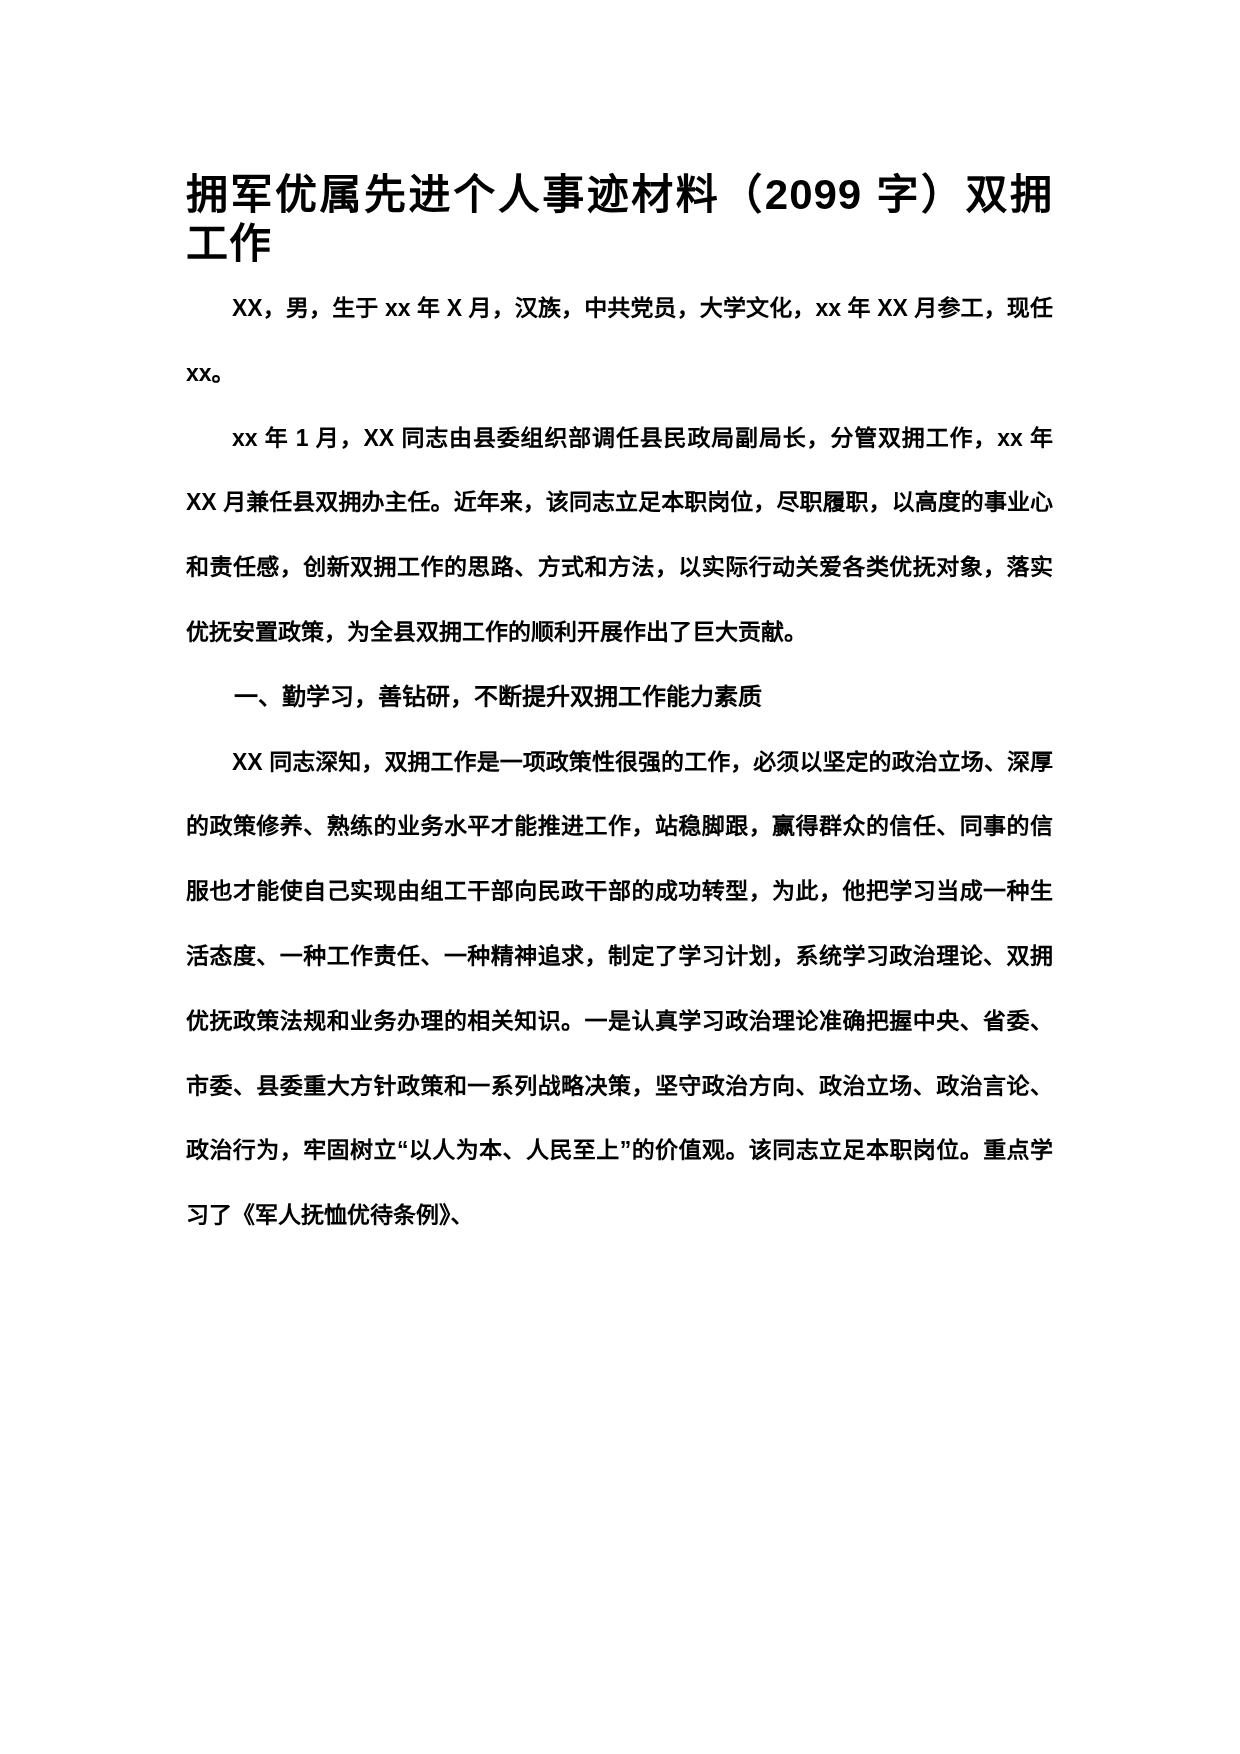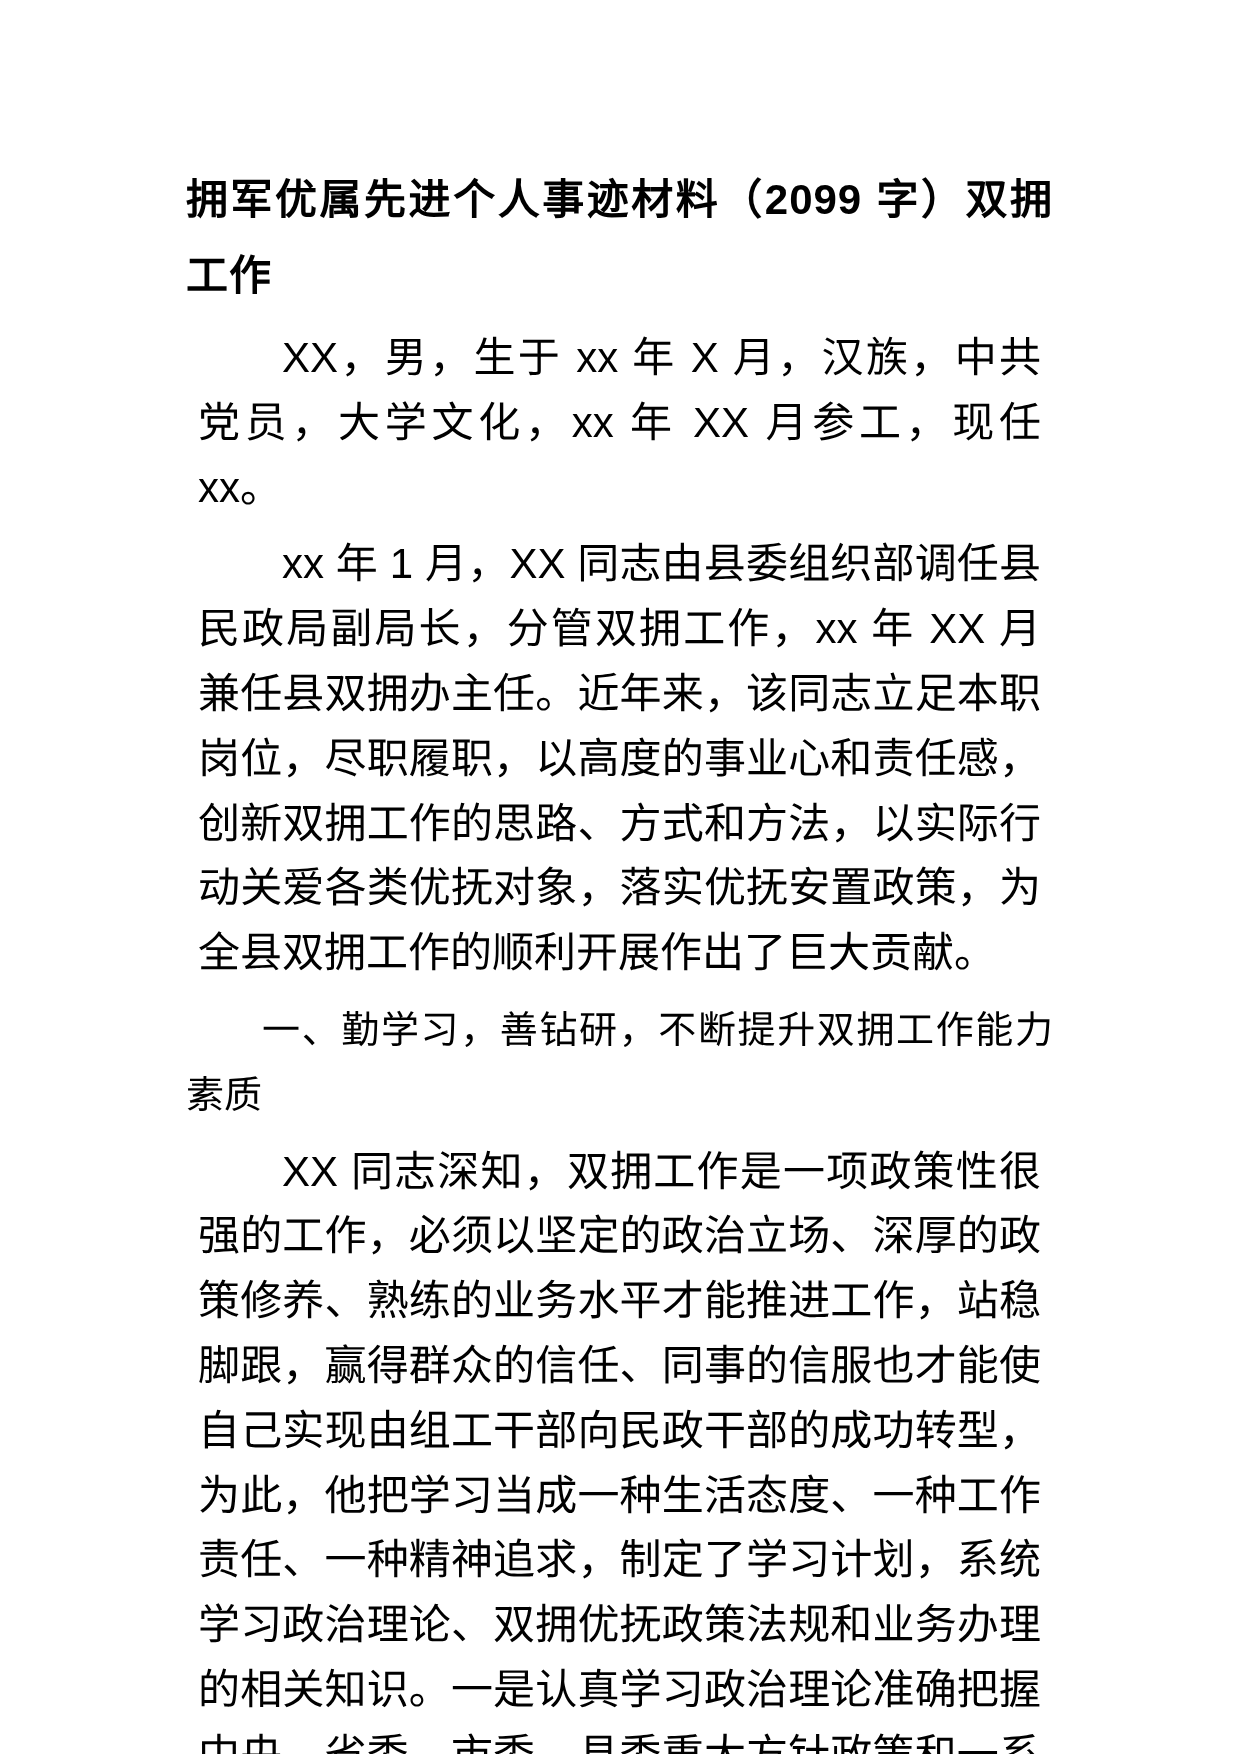--- a/index.html
+++ b/index.html
@@ -16,40 +16,40 @@
     position: relative;
   }
   .page {
     position: absolute;
     left: 186px;
     top: 162px;
     width: 867px;
   }
   .doc-title {
     font-size: 42px;
-    line-height: 76px;
+    line-height: 49px;
     font-weight: 600;
-    margin: 0 0 8px 0;
+    margin: 8px 0 8px 0;
     text-align: justify;
     text-justify: inter-ideograph;
     letter-spacing: 1px;
   }
   .doc-par {
-    font-size: 42px;
+    font-size: 23px;
     line-height: 64.8px;
-    font-weight: 400;
-    margin: 12px;
+    font-weight: 700;
+    margin: 0;
     text-indent: 2em;
     text-align: justify;
     text-justify: inter-ideograph;
   }
   .doc-heading {
-    font-size: 38px;
+    font-size: 24px;
     line-height: 64.8px;
-    font-weight: 400;
+    font-weight: 700;
     margin: 0;
     text-indent: 2em;
     text-align: justify;
     text-justify: inter-ideograph;
   }
   
   .doc-par:last-child::after { content: ""; }
 </style>
 </head>
 <body>

